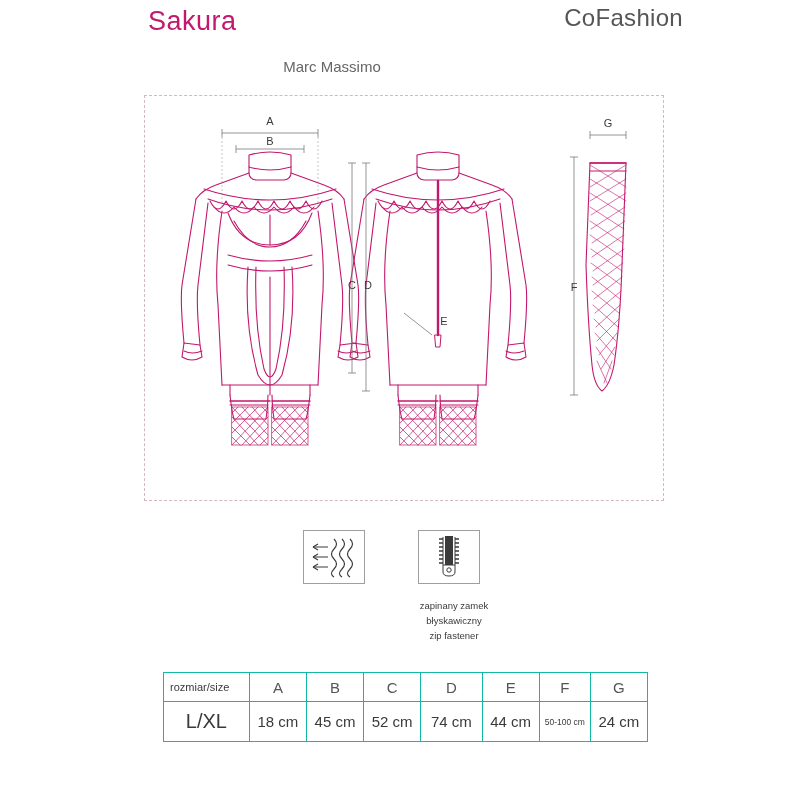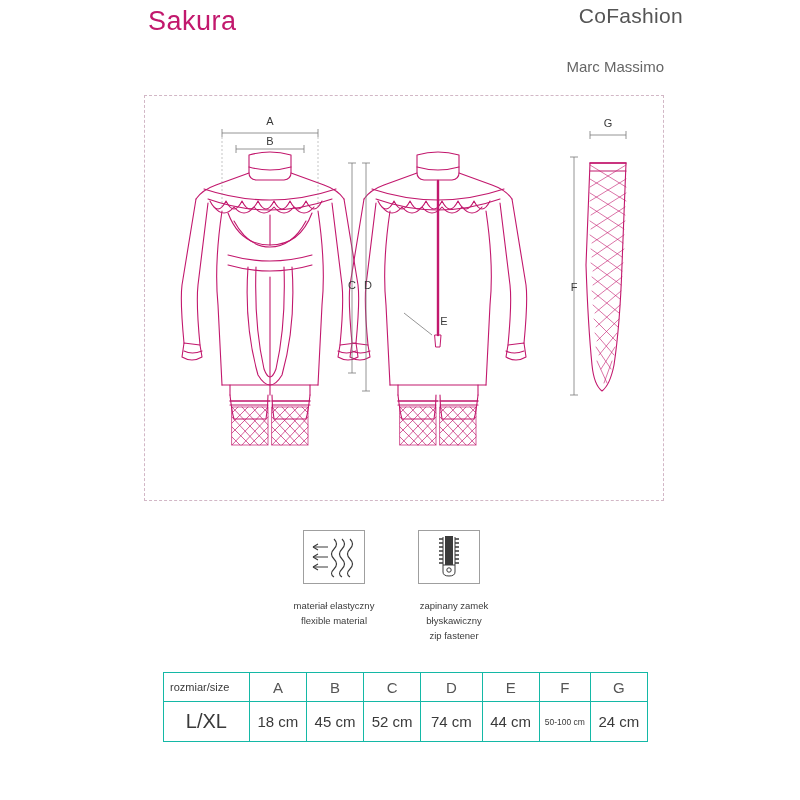--- a/index.html
+++ b/index.html
@@ -30,30 +30,30 @@
     font-size: 27px;
     color: #c2186d;
     letter-spacing: 0.5px;
   }
   .house-title {
     position: absolute;
     left: 0;
     top: 4px;
     width: 683px;
     text-align: right;
-    font-size: 21px;
+    font-size: 24px;
     color: #555555;
     letter-spacing: 0.3px;
   }
   .designer {
     position: absolute;
     left: 0;
     top: 58px;
     width: 664px;
-    text-align: right;
+    text-align: center;
     font-size: 15px;
     color: #666666;
   }
 
   
   .illus-frame {
     position: absolute;
     left: 144px;
     top: 95px;
     width: 520px;
@@ -307,24 +307,20 @@
         <rect x="26" y="5" width="8" height="29" fill="#3a3a3a" stroke="none"></rect>
         <path d="M24 6 L24 34 M36 6 L36 34"></path>
         <path d="M24 8 L20 8 M24 12 L20 12 M24 16 L20 16 M24 20 L20 20 M24 24 L20 24 M24 28 L20 28 M24 32 L20 32" stroke-width="1.4"></path>
         <path d="M36 8 L40 8 M36 12 L40 12 M36 16 L40 16 M36 20 L40 20 M36 24 L40 24 M36 28 L40 28 M36 32 L40 32" stroke-width="1.4"></path>
         <path d="M24 34 L36 34 L36 41 Q36 45 30 45 Q24 45 24 41 Z"></path>
         <circle cx="30" cy="39" r="2.2"></circle>
       </g>
     </svg>
   </div>
 
-  <div class="icon-caption" id="cap-elastic">
-    <div>materiał elastyczny</div>
-    <div>flexible material</div>
-  </div>
 
   <div class="icon-caption" id="cap-zip">
     <div>zapinany zamek</div>
     <div>błyskawiczny</div>
     <div>zip fastener</div>
   </div>
 
   <table class="size-table">
     <thead>
       <tr>

